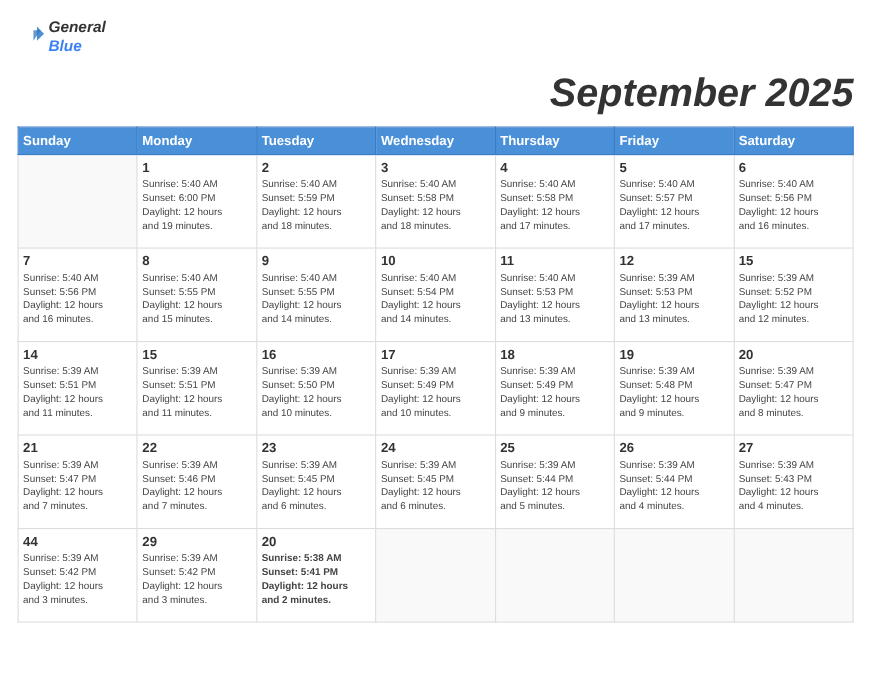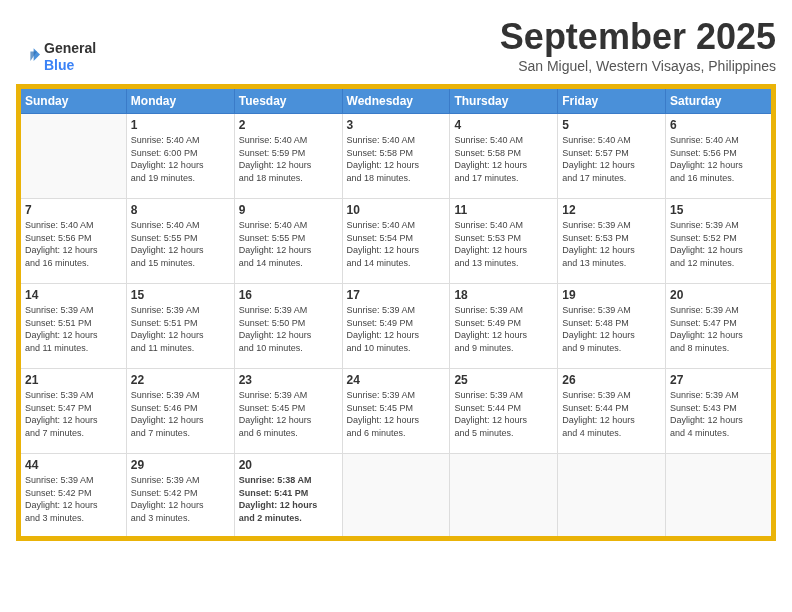--- a/index.html
+++ b/index.html
@@ -6,22 +6,23 @@
     body {
       font-family: Arial, sans-serif;
       background: #fff;
       width: 792px;
       min-height: 612px;
       padding: 16px;
     }
     .header {
       display: flex;
       justify-content: space-between;
-      align-items: flex-end;
+      align-items: flex-start;
       margin-bottom: 10px;
+      font-style: italic;
     }
     .logo {
       display: flex;
       align-items: center;
       gap: 4px;
     }
     .logo-text {
       display: flex;
       flex-direction: column;
       font-size: 14px;
@@ -29,34 +30,35 @@
       line-height: 1.2;
     }
     .logo-text span:first-child { color: #333; }
     .logo-text span:last-child { color: #3b82f6; }
     .logo-icon {
       width: 24px;
       height: 24px;
     }
     .title-area {
       text-align: right;
+      margin-top: 47px;
     }
     .month-title {
       font-size: 36px;
       font-weight: bold;
       color: #333;
     }
     .location {
       font-size: 14px;
       color: #555;
     }
     .calendar {
       width: 100%;
       border-collapse: collapse;
-      border: 5px solid #eab308;
+      border: 1px solid #eab308;
     }
     .calendar th {
       background: #4a90d9;
       color: #fff;
       font-size: 12px;
       font-weight: bold;
       padding: 5px 4px;
       text-align: left;
       border: 1px solid #3a7bc8;
     }
@@ -97,21 +99,20 @@
       <polygon points="22,4 30,12 22,20" fill="#4a90d9"></polygon>
       <polygon points="18,8 26,8 18,20" fill="#2a6db5" opacity="0.7"></polygon>
     </svg>
     <div class="logo-text">
       <span>General</span>
       <span>Blue</span>
     </div>
   </div>
   <div class="title-area">
     <div class="month-title">September 2025</div>
-    <div class="location">San Miguel, Western Visayas, Philippines</div>
   </div>
 </div>
 
 <table class="calendar">
   <thead>
     <tr>
     <th>Sunday</th>
         <th>Monday</th>
         <th>Tuesday</th>
         <th>Wednesday</th>

